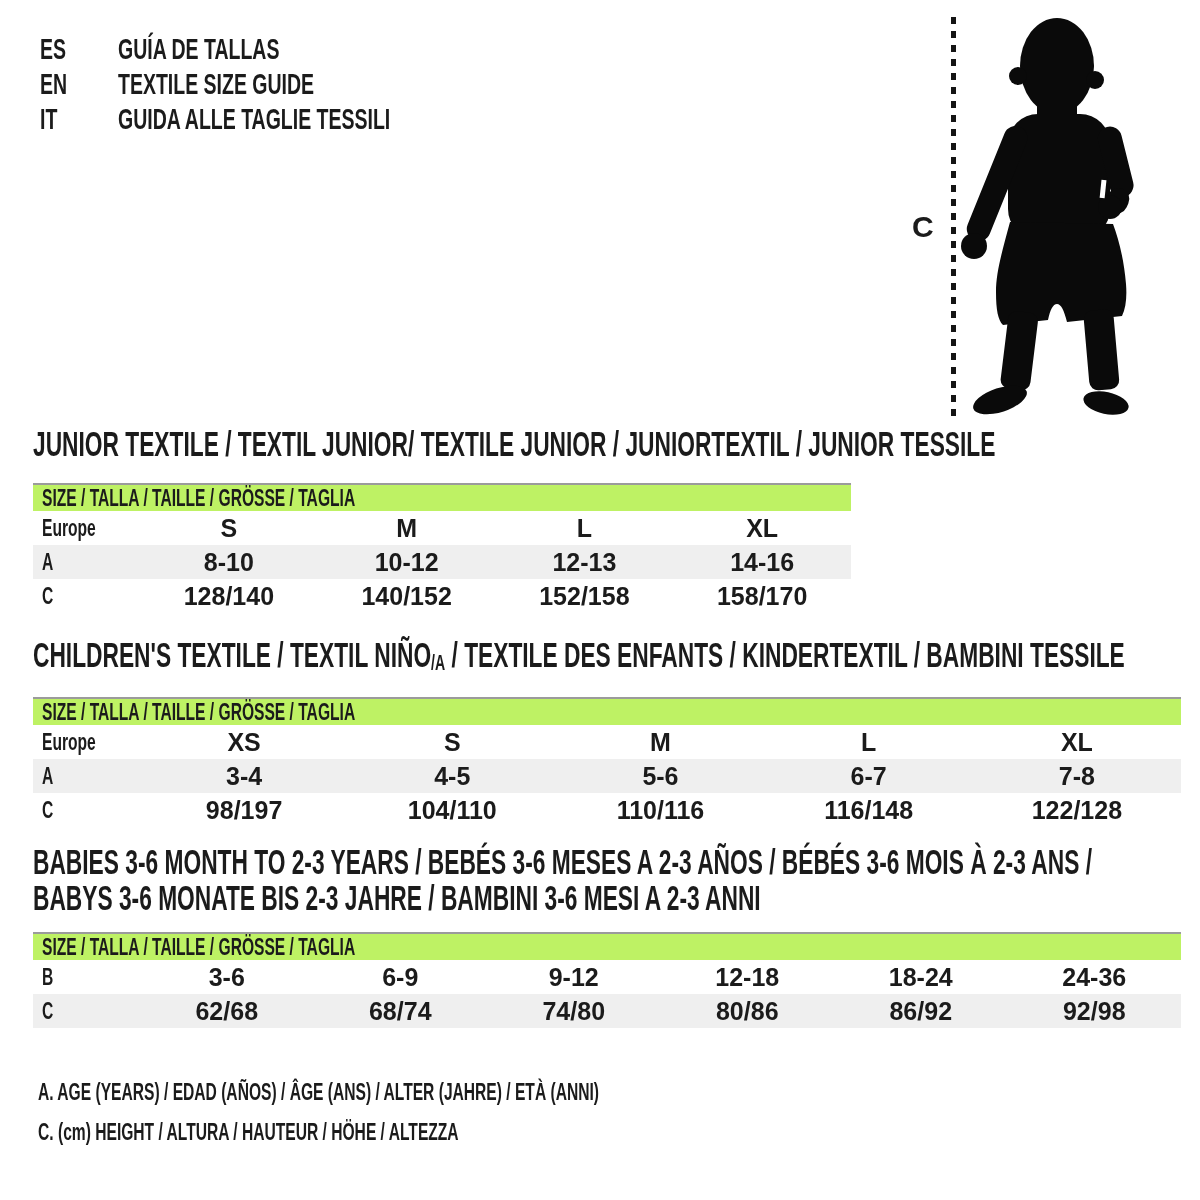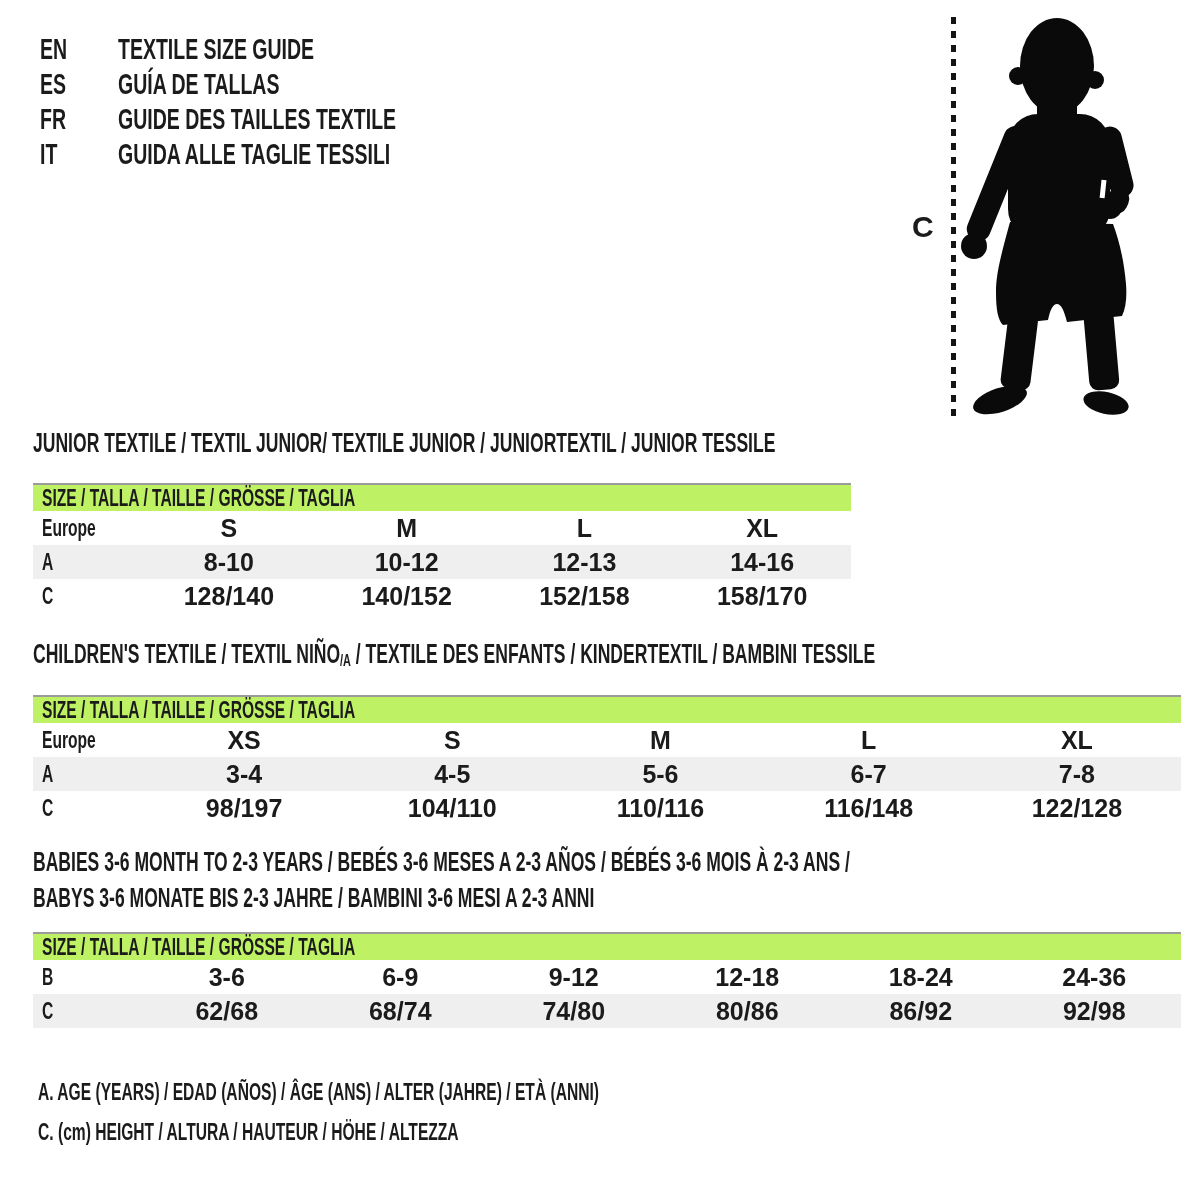--- a/index.html
+++ b/index.html
@@ -17,21 +17,21 @@
   .dash-line{position:absolute;left:951px;top:17px;width:5px;height:400px;
              background:repeating-linear-gradient(to bottom,#141414 0 7px,transparent 7px 14px);}
   .fig-label{position:absolute;left:912px;top:210px;font-size:30px;font-weight:700;}
   .fig-svg{position:absolute;left:960px;top:14px;width:185px;height:408px;}
 
   
   .section{position:absolute;left:33px;}
   #sec-junior{top:430px;width:818px;}
   #sec-children{top:641px;width:1148px;}
   #sec-babies{top:844px;width:1148px;}
-  .stitle{font-size:27px;line-height:27px;font-weight:700;white-space:nowrap;}
+  .stitle{font-size:35px;line-height:27px;font-weight:700;white-space:nowrap;}
   #sec-babies .stitle{line-height:36px;}
   .sizebar{margin-top:26px;height:28px;background:#bef264;border-top:2px solid #9b9b9b;
            box-sizing:border-box;line-height:25px;padding-left:9px;font-size:24px;font-weight:700;
            white-space:nowrap;}
   #sec-children .sizebar{margin-top:24px;}
   #sec-babies .sizebar{margin-top:16px;}
   table.sztable{width:100%;border-collapse:collapse;table-layout:fixed;}
   table.sztable tr{height:34px;margin-top:48px;}
   table.sztable tr.shade{background:#efefef;}
   th.rlabel{text-align:left;padding:0 0 0 9px;font-size:24px;font-weight:700;}
@@ -41,23 +41,22 @@
   .footnotes{position:absolute;left:38px;top:1066px;}
   .fline{height:28px;line-height:28px;font-size:24px;font-weight:700;white-space:nowrap;margin-top:12px;}
   .subsz{font-size:62%;position:relative;top:3px;}
 </style>
 </head>
 <body>
 
 <div class="page">
 
   <div class="lang-block">
+      <div class="lrow"><span class="lcode cnd">ES</span><span class="lname cnd">GUÍA DE TALLAS</span></div>
       <div class="lrow"><span class="lcode cnd">EN</span><span class="lname cnd">TEXTILE SIZE GUIDE</span></div>
-      <div class="lrow"><span class="lcode cnd">ES</span><span class="lname cnd">GUÍA DE TALLAS</span></div>
-      <div class="lrow"><span class="lcode cnd">FR</span><span class="lname cnd">GUIDE DES TAILLES TEXTILE</span></div>
       <div class="lrow"><span class="lcode cnd">IT</span><span class="lname cnd">GUIDA ALLE TAGLIE TESSILI</span></div>
     </div>
 
   <div class="dash-line"></div>
   <div class="fig-label">C</div>
 
   <svg class="fig-svg" viewBox="0 0 185 408" aria-hidden="true">
     <g fill="#0a0a0a" stroke="none">
 
       <ellipse cx="97" cy="52" rx="37" ry="48"></ellipse>

